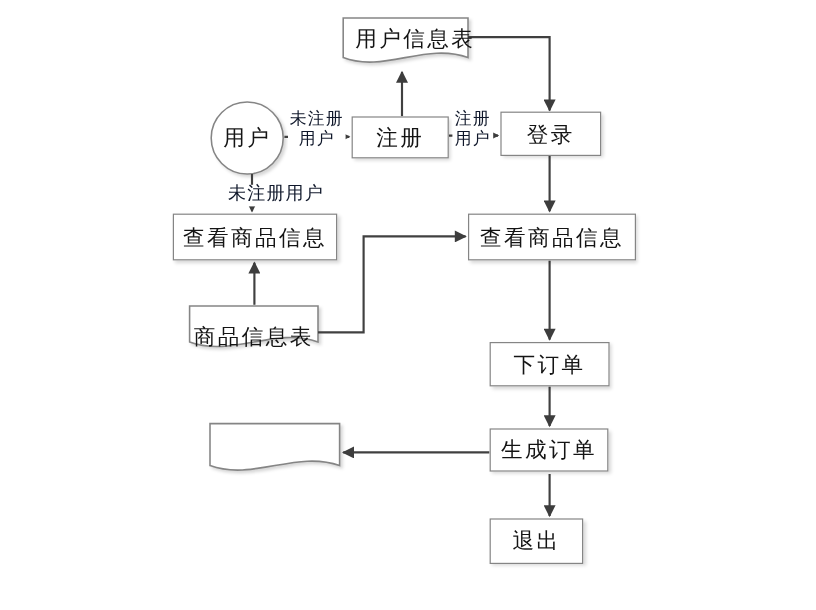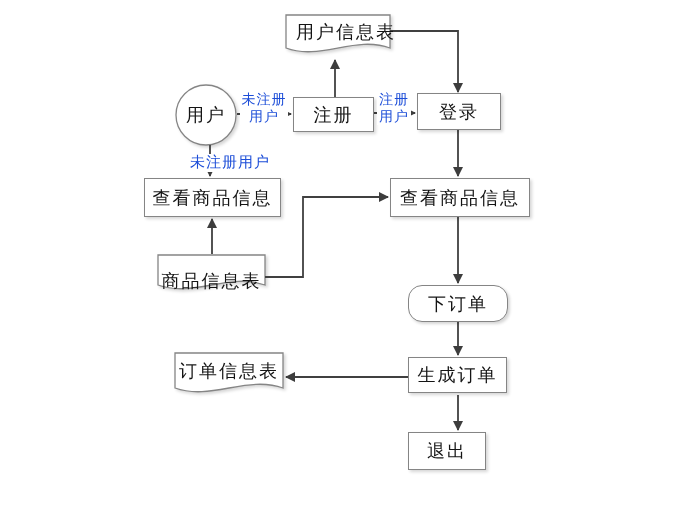--- a/index.html
+++ b/index.html
@@ -14,21 +14,21 @@
     position:absolute; display:flex; align-items:center; justify-content:center;
     color:#141414; font-size:18px; letter-spacing:2px; z-index:1; box-sizing:border-box;
     white-space:nowrap;
   }
   .process {
     background:#ffffff; border:1px solid #858585;
     box-shadow:2px 2px 3px rgba(0,0,0,.16);
   }
   .shape-label { background:transparent; }
   .edge-label {
-    position:absolute; z-index:2; background:#ffffff; color:#1d4ed8;
+    position:absolute; z-index:2; background:#ffffff; color:#0f172a;
     font-size:14px; line-height:1.18; text-align:center; letter-spacing:1px;
     white-space:nowrap;
   }
 </style>
 </head>
 <body>
 
 <div class="canvas">
 
   <svg class="layer" viewBox="0 0 680 508" xmlns="http://www.w3.org/2000/svg">
@@ -57,31 +57,30 @@
     <path class="edge" d="M408,377 L286,377" marker-end="url(#arrow)"></path>
     <path class="edge" d="M458,395 L458,430" marker-end="url(#arrow)"></path>
   </svg>
 
   <div class="node shape-label" style="left:286px;top:15px;width:104px;height:33px;padding-left:16px;">用户信息表</div>
 
   <div class="node shape-label" style="left:176px;top:86px;width:60px;height:58px;">用户</div>
 
   <div class="node shape-label" style="left:158px;top:255px;width:107px;height:30px;margin-top:11px;">商品信息表</div>
 
-  <div class="node shape-label" style="left:175px;top:353px;width:108px;height:35px;">订单信息表</div>
 
   <div class="node process" style="left:293px;top:97px;width:81px;height:35px;">注册</div>
 
   <div class="node process" style="left:417px;top:93px;width:84px;height:37px;">登录</div>
 
   <div class="node process" style="left:144px;top:178px;width:137px;height:39px;">查看商品信息</div>
 
   <div class="node process" style="left:390px;top:178px;width:140px;height:39px;">查看商品信息</div>
 
-  <div class="node process" style="left:408px;top:285px;width:100px;height:37px;border-radius:14px;">下订单</div>
+  <div class="node process" style="left:408px;top:285px;width:100px;height:37px;">下订单</div>
 
   <div class="node process" style="left:408px;top:357px;width:99px;height:36px;">生成订单</div>
 
   <div class="node process" style="left:408px;top:432px;width:78px;height:38px;">退出</div>
 
   <div class="edge-label" style="left:240px;top:92px;width:48px;">
     <span>未注册</span><br>
     <span>用户</span>
   </div>
 

